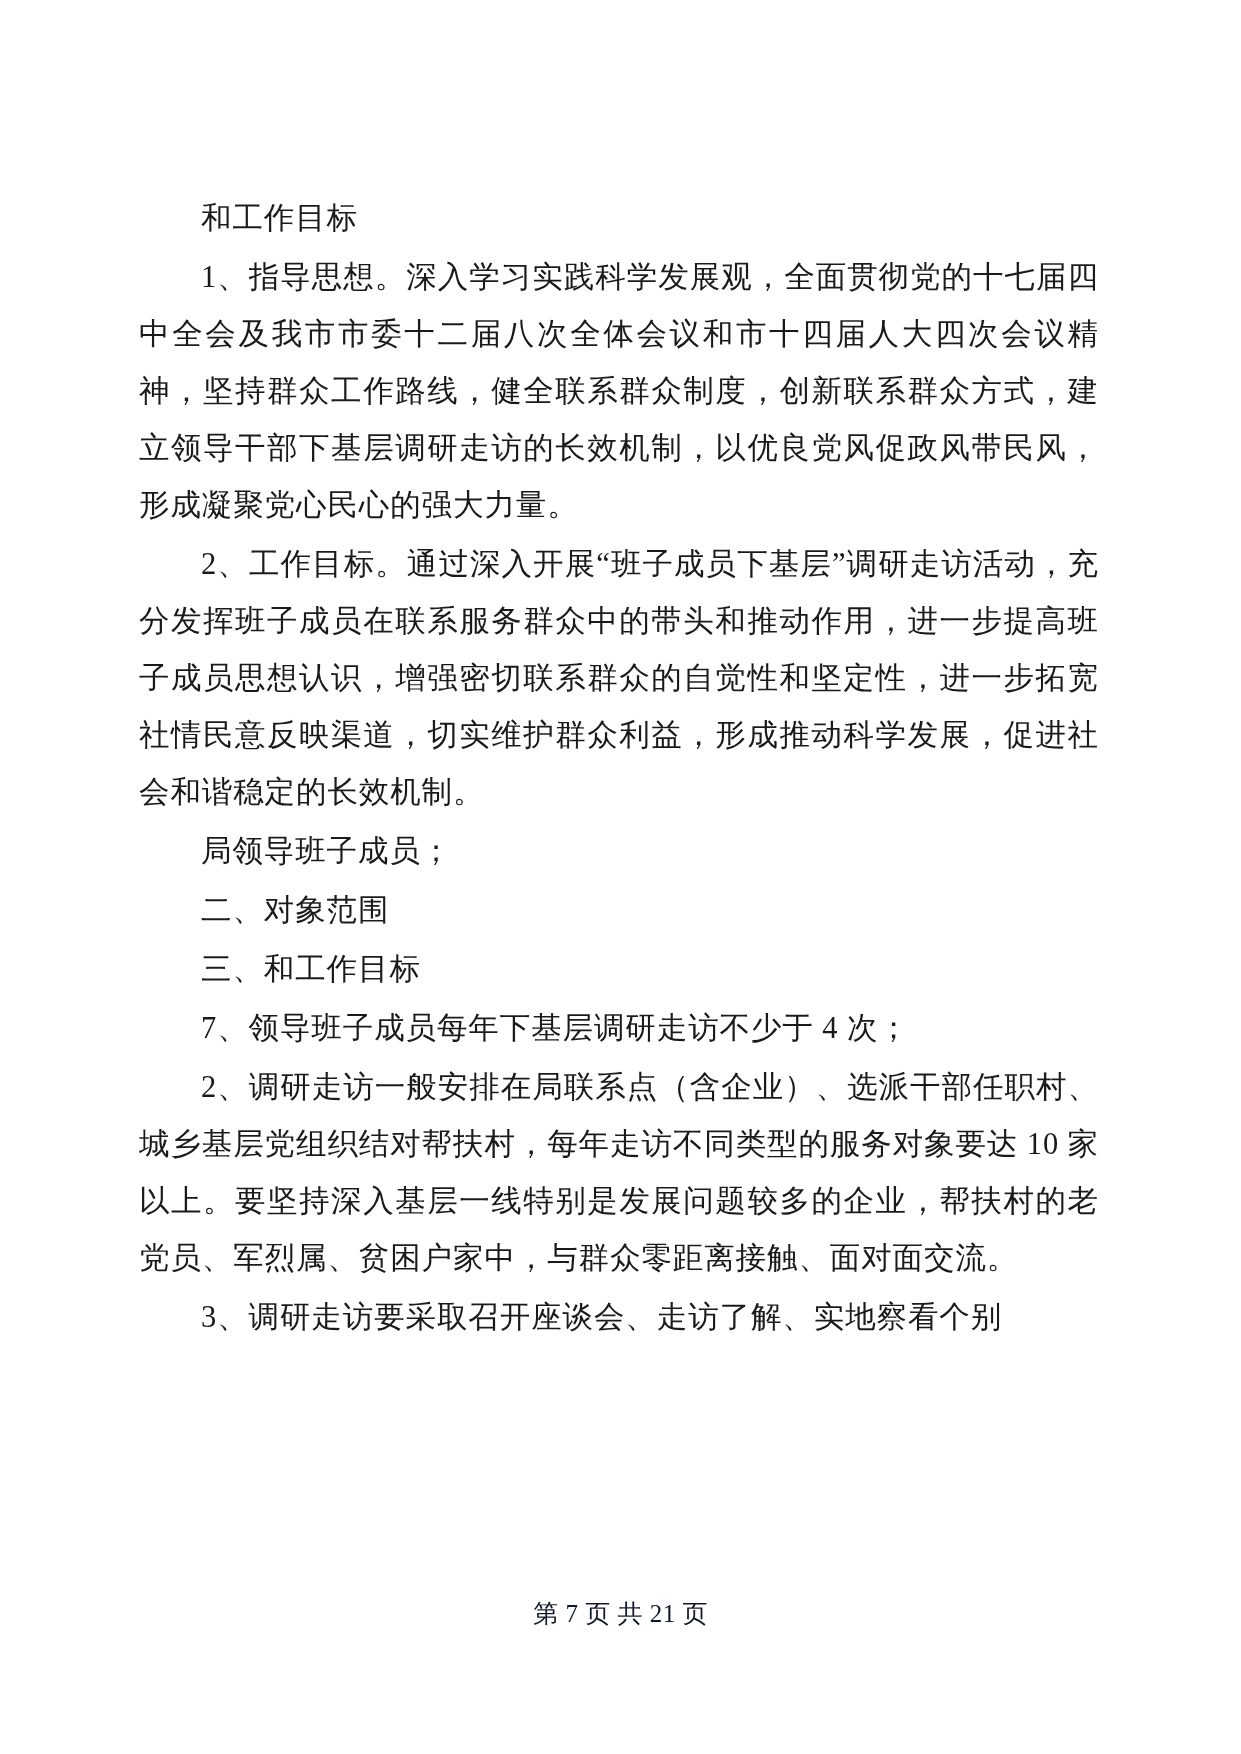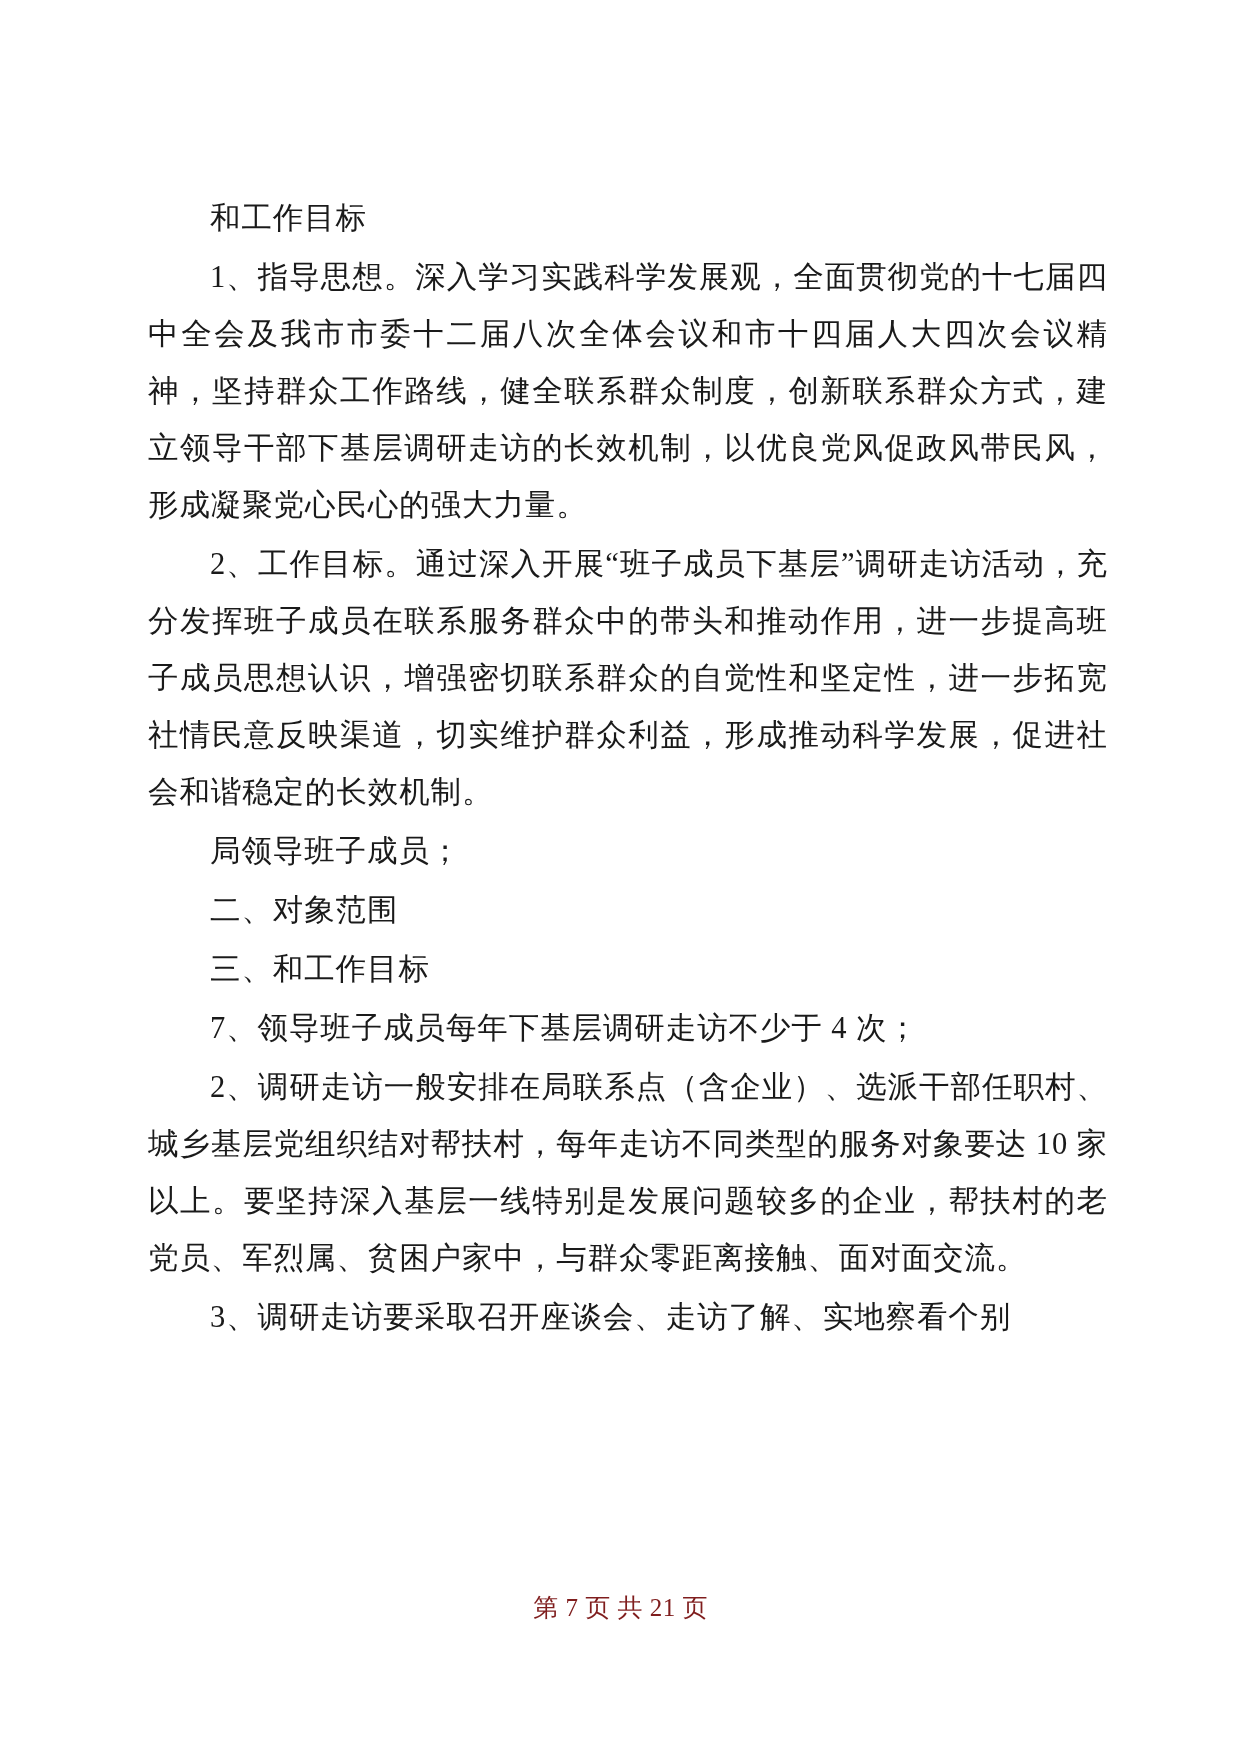--- a/index.html
+++ b/index.html
@@ -12,46 +12,46 @@
     height: 1754px;
     background: #ffffff;
     position: relative;
     box-sizing: border-box;
     font-family: "Liberation Serif", "DejaVu Serif", serif;
     color: #1a1a1a;
     overflow: hidden;
   }
   .content {
     position: absolute;
-    left: 148px;
+    left: 139px;
     top: 190px;
     width: 960px;
   }
   .para {
     font-size: 30.5px;
     line-height: 57px;
     letter-spacing: 0.9px;
     text-align: justify;
     text-justify: inter-ideograph;
     margin: 0 0 2px 0;
     white-space: pre-wrap;
     word-break: break-all;
   }
   .indent {
     text-indent: 62px;
   }
   .footer {
     position: absolute;
     left: 0;
     right: 0;
-    bottom: 130px;
+    bottom: 124px;
     text-align: center;
     font-size: 25px;
     letter-spacing: 0.5px;
-    color: #7f1d1d;
+    color: #0f172a;
     font-family: "Liberation Serif", "DejaVu Serif", serif;
   }
 </style>
 </head>
 <body>
 
 <div class="page">
   <div class="content">
     <p class="para indent">和工作目标</p>
     <p class="para indent">1、指导思想。深入学习实践科学发展观，全面贯彻党的十七届四中全会及我市市委十二届八次全体会议和市十四届人大四次会议精神，坚持群众工作路线，健全联系群众制度，创新联系群众方式，建立领导干部下基层调研走访的长效机制，以优良党风促政风带民风，形成凝聚党心民心的强大力量。</p>

